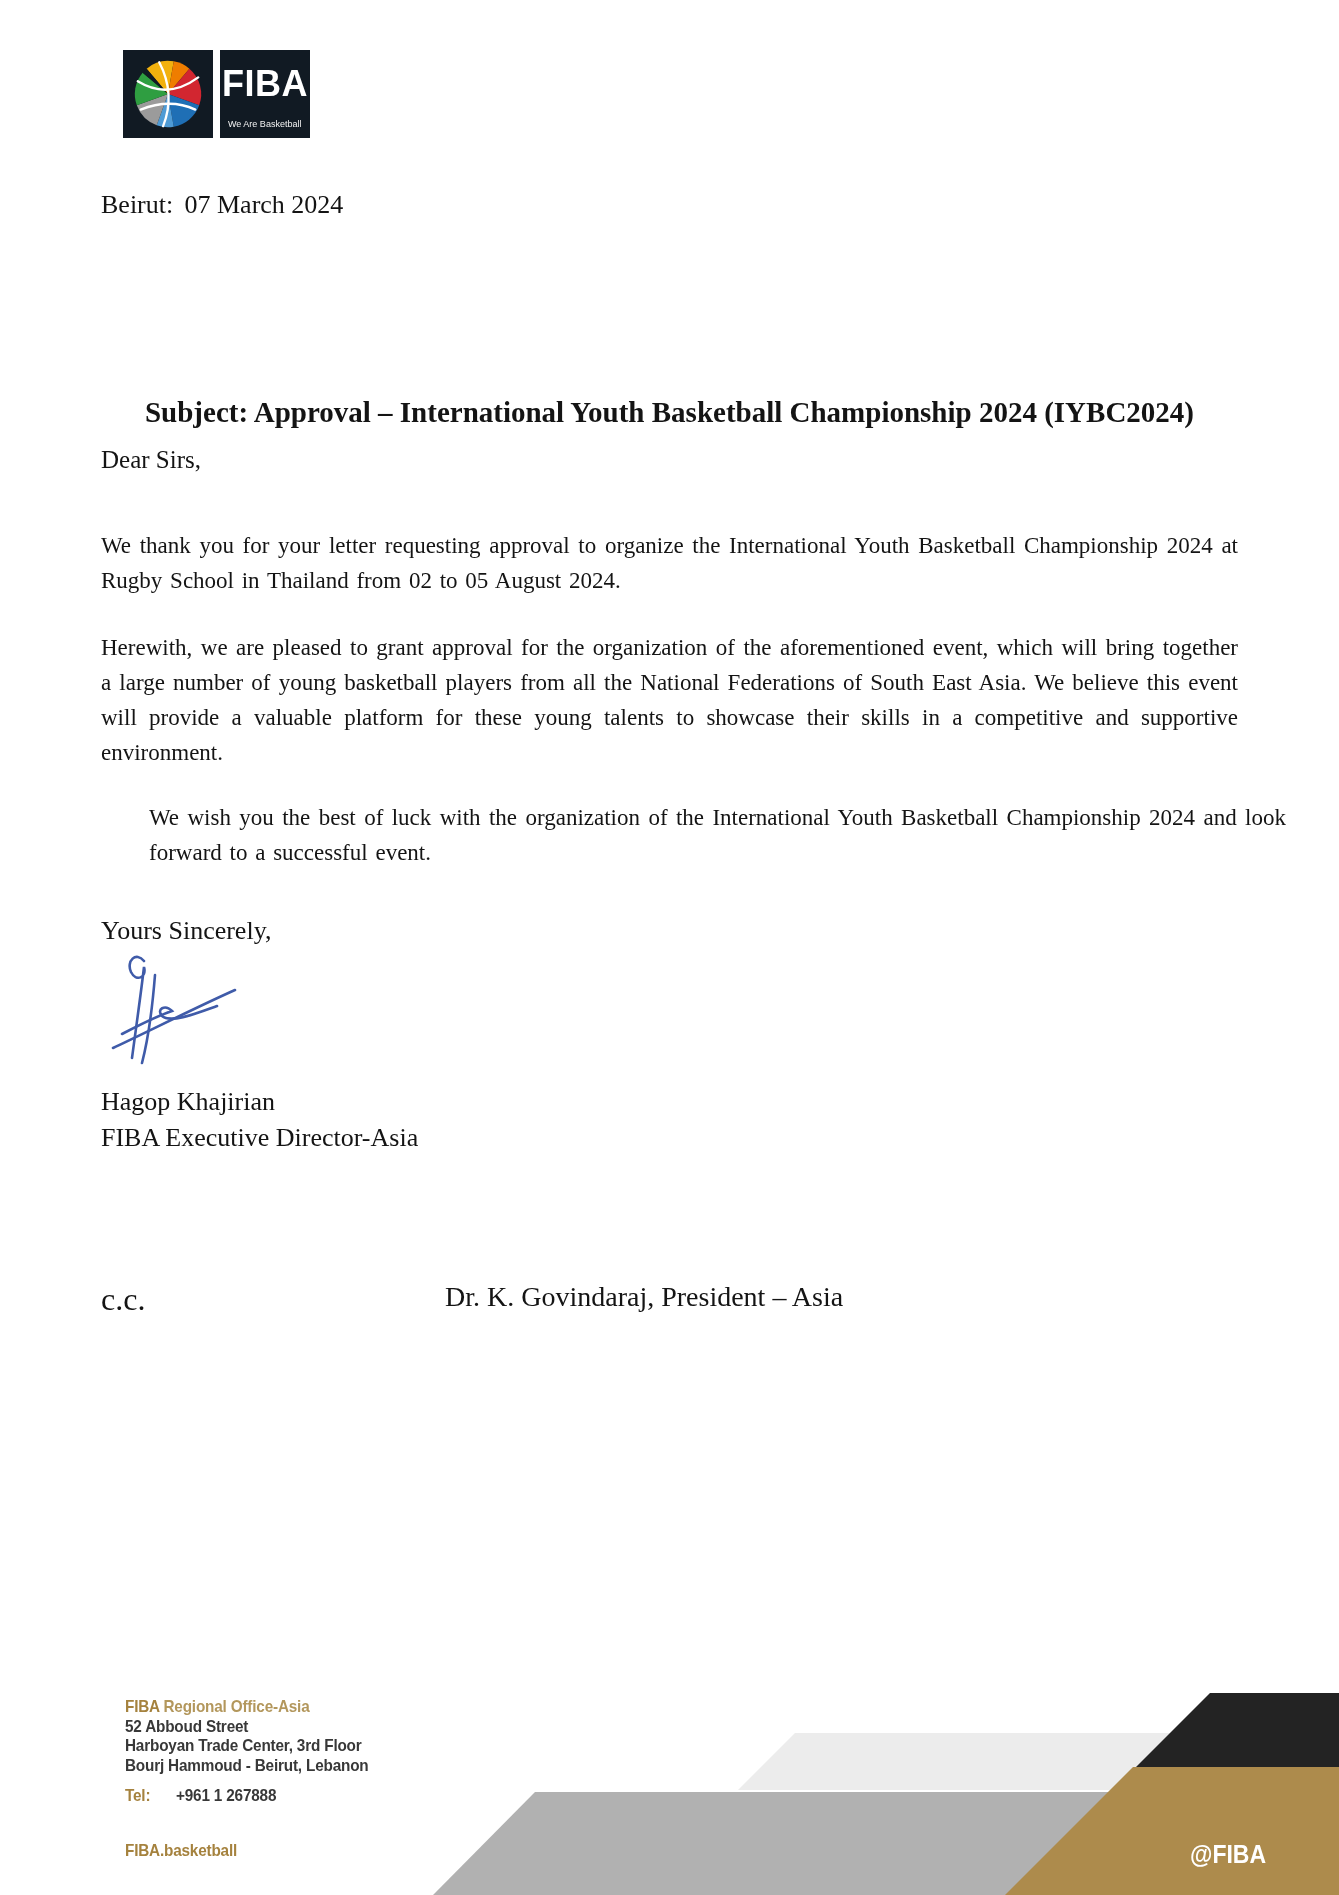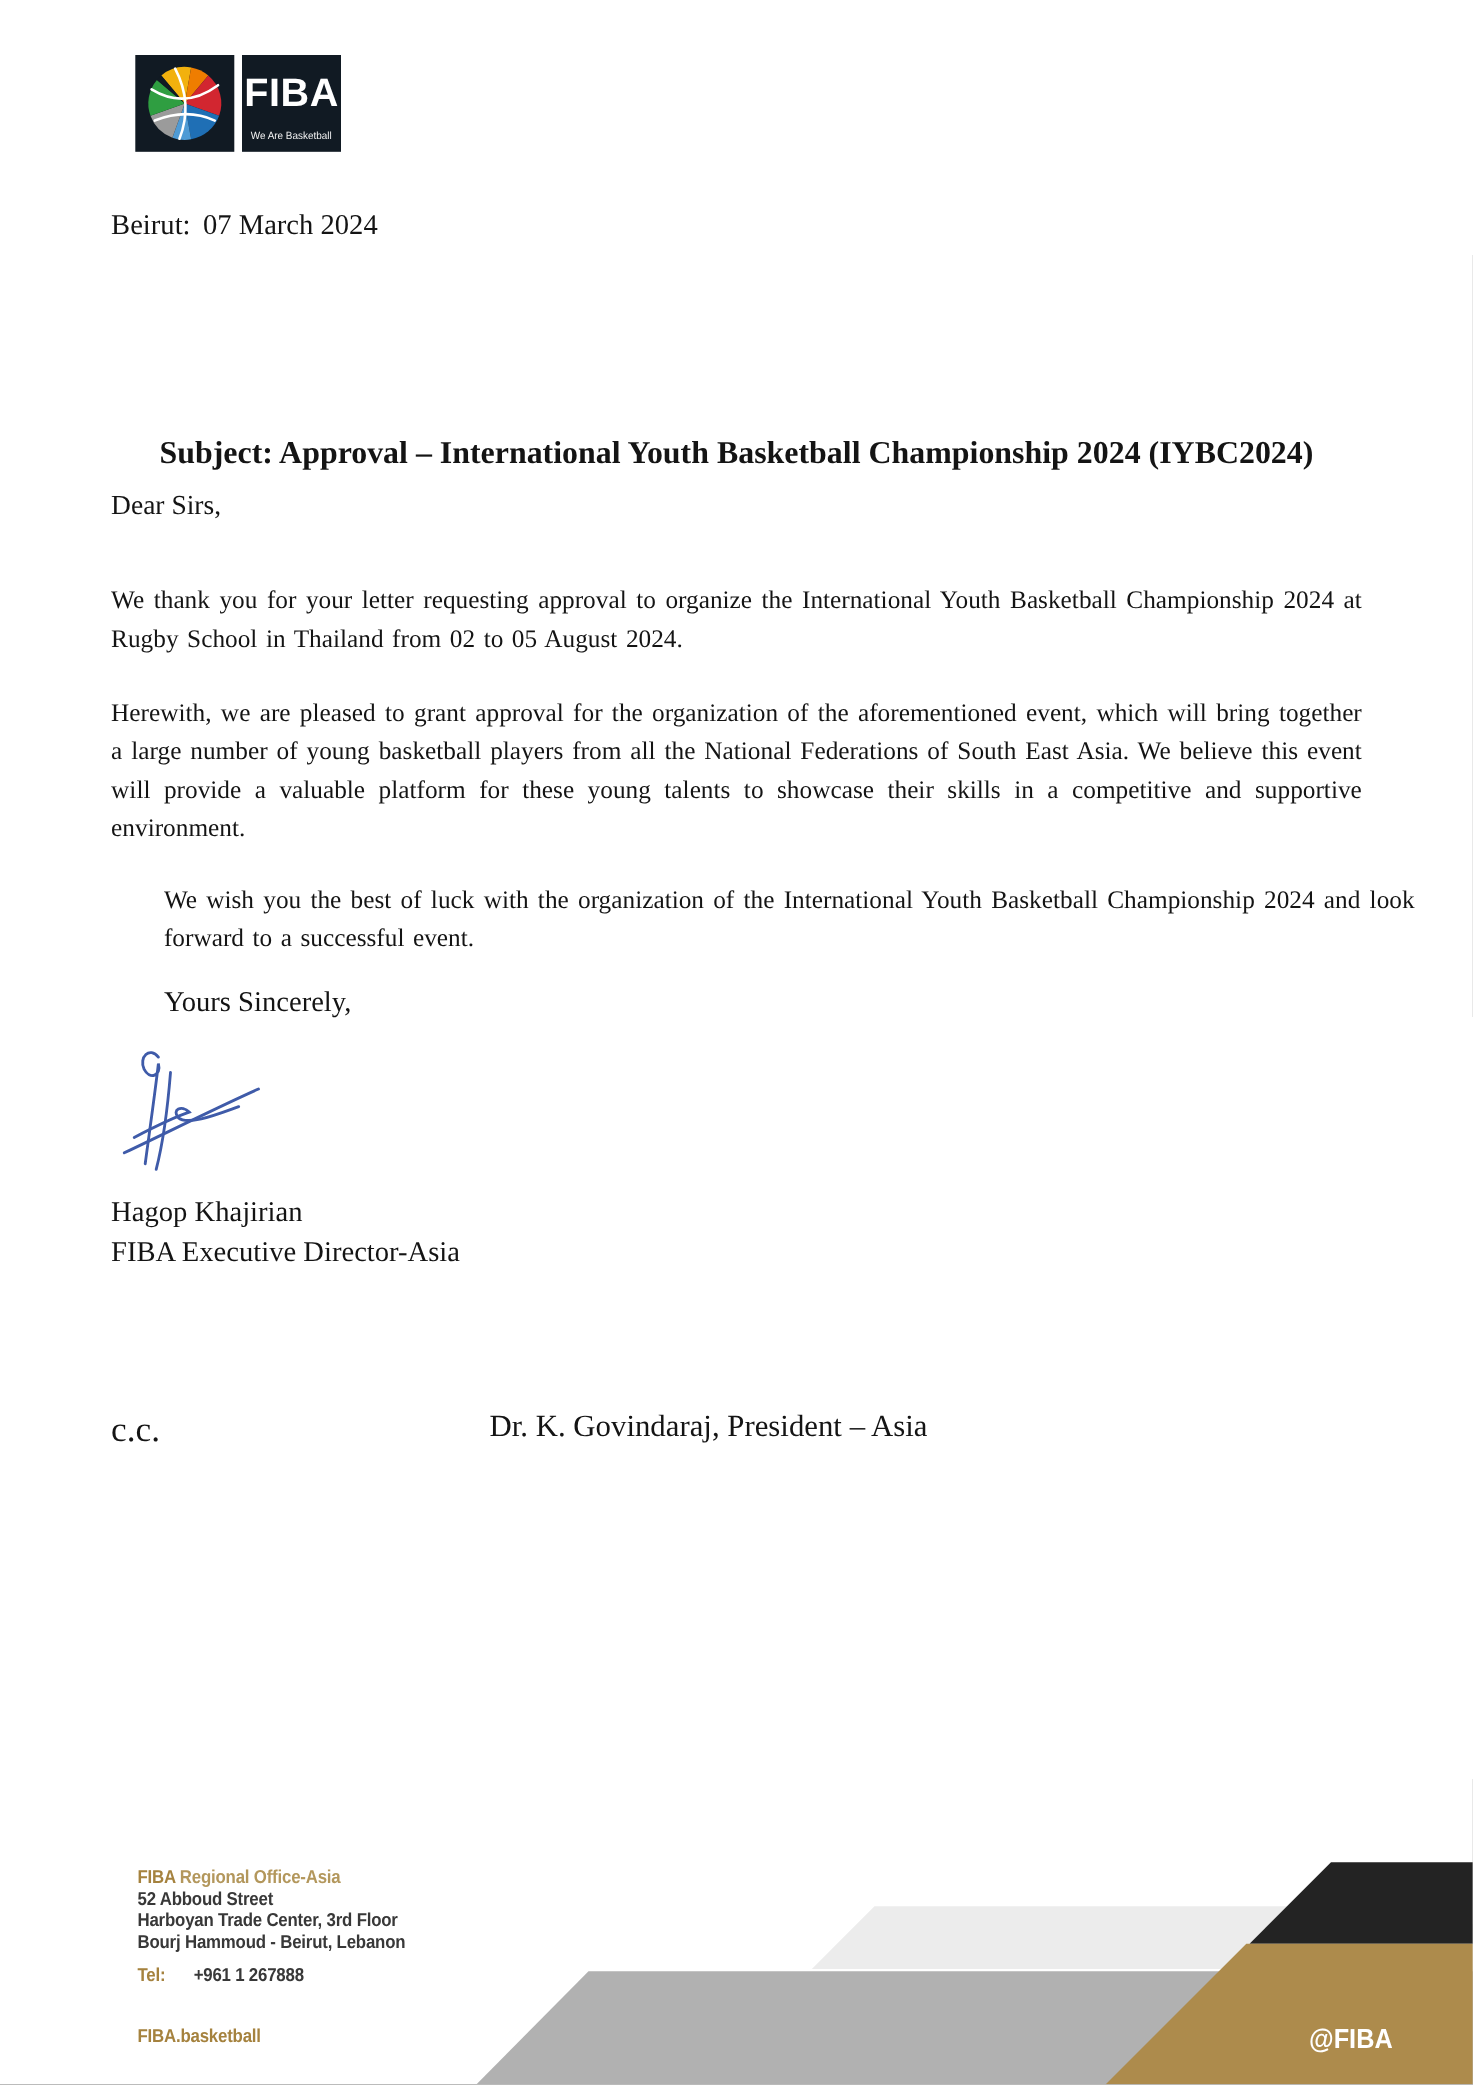--- a/index.html
+++ b/index.html
@@ -35,21 +35,21 @@
     font-weight:700; font-size:29px;margin-top:20px;
   }
   .salutation { position:absolute; left:101px; top:446px; font-size:25px; }
   .para {
     position:absolute; left:101px; width:1137px; font-size:23px; line-height:35px;
     text-align:justify; word-spacing:2px;
   }
   .p1 { top:505px; }
   .p2 { top:607px; }
   .p3 { top:777px;margin-left:48px; }
-  .closing { position:absolute; left:101px; top:896px; font-size:26px;margin-left:48px; }
+  .closing { position:absolute; left:101px; top:916px; font-size:26px; }
   .signature-svg { position:absolute; left:105px; top:948px; }
   .signer { position:absolute; left:101px; top:1084px; font-size:26px; line-height:36px; }
   .cc-label { position:absolute; left:101px; top:1281px; font-size:32px; }
   .cc-value { position:absolute; left:445px; top:1281px; font-size:28px; }
 
   
   .footer-shapes { position:absolute; left:0; top:1685px; }
   .footer-text {
     position:absolute; left:125px; top:1697px;
     font-family:"Liberation Sans", sans-serif; font-weight:700; font-size:17px;

